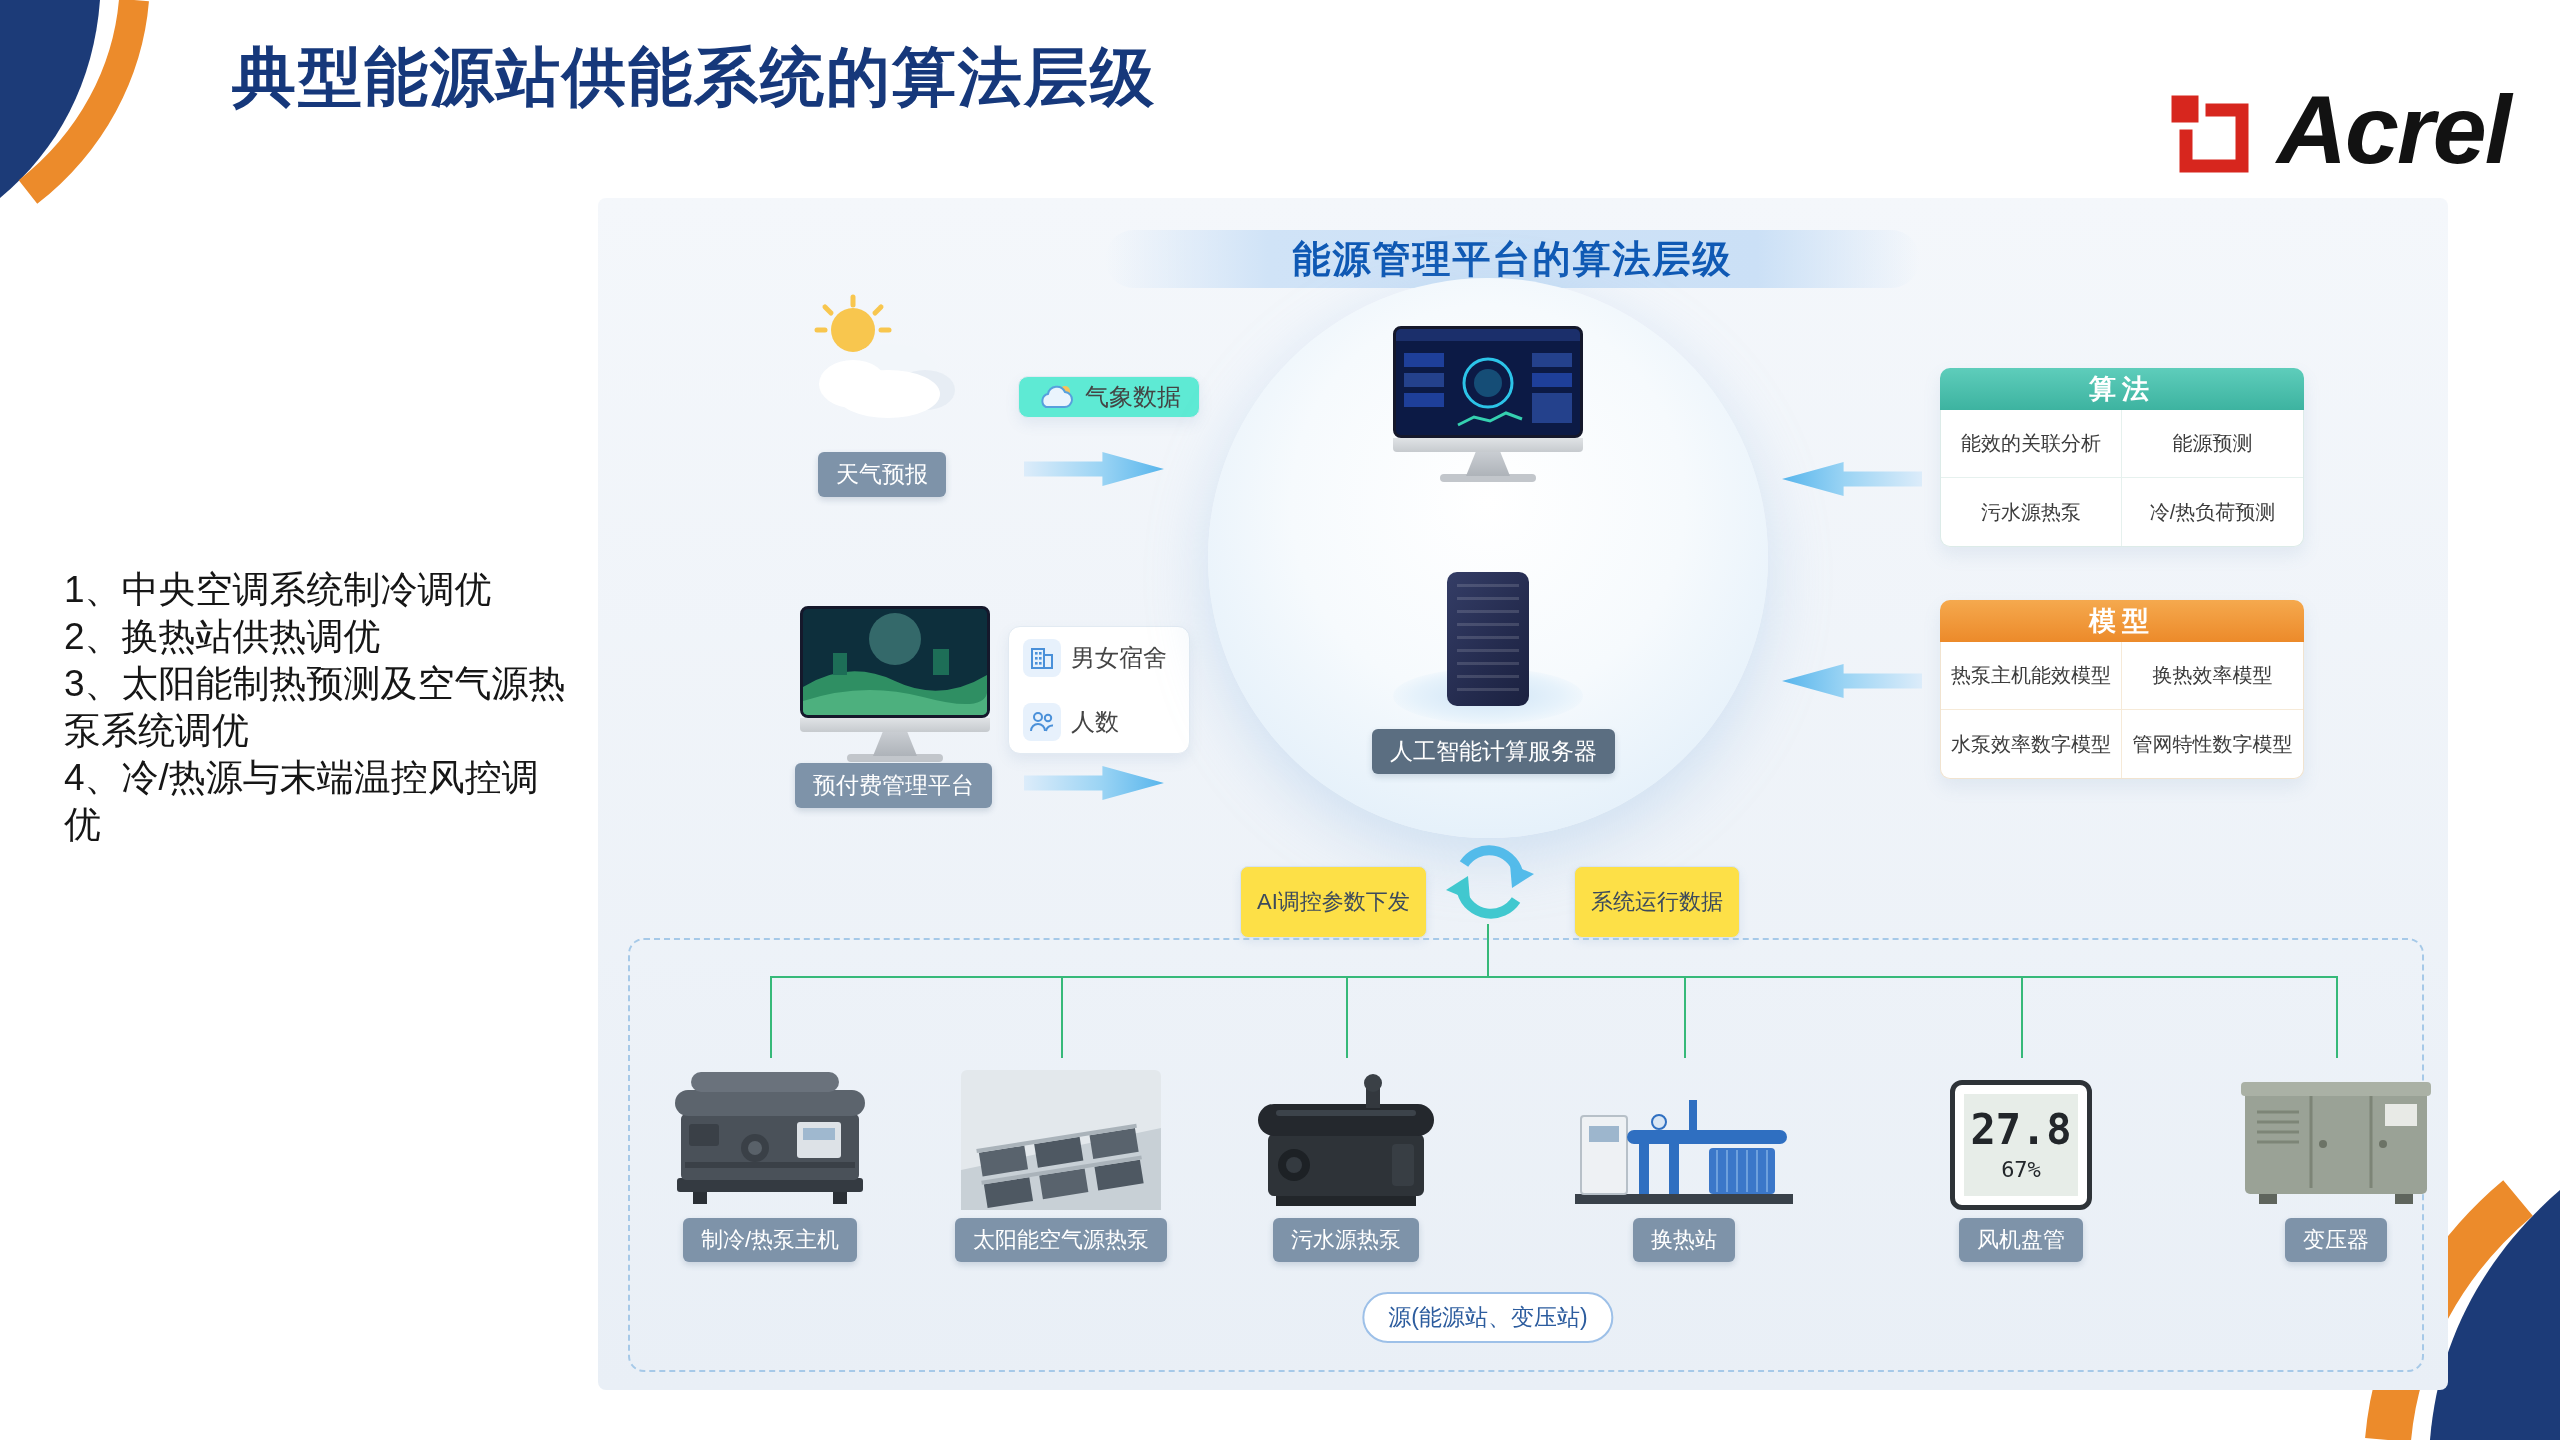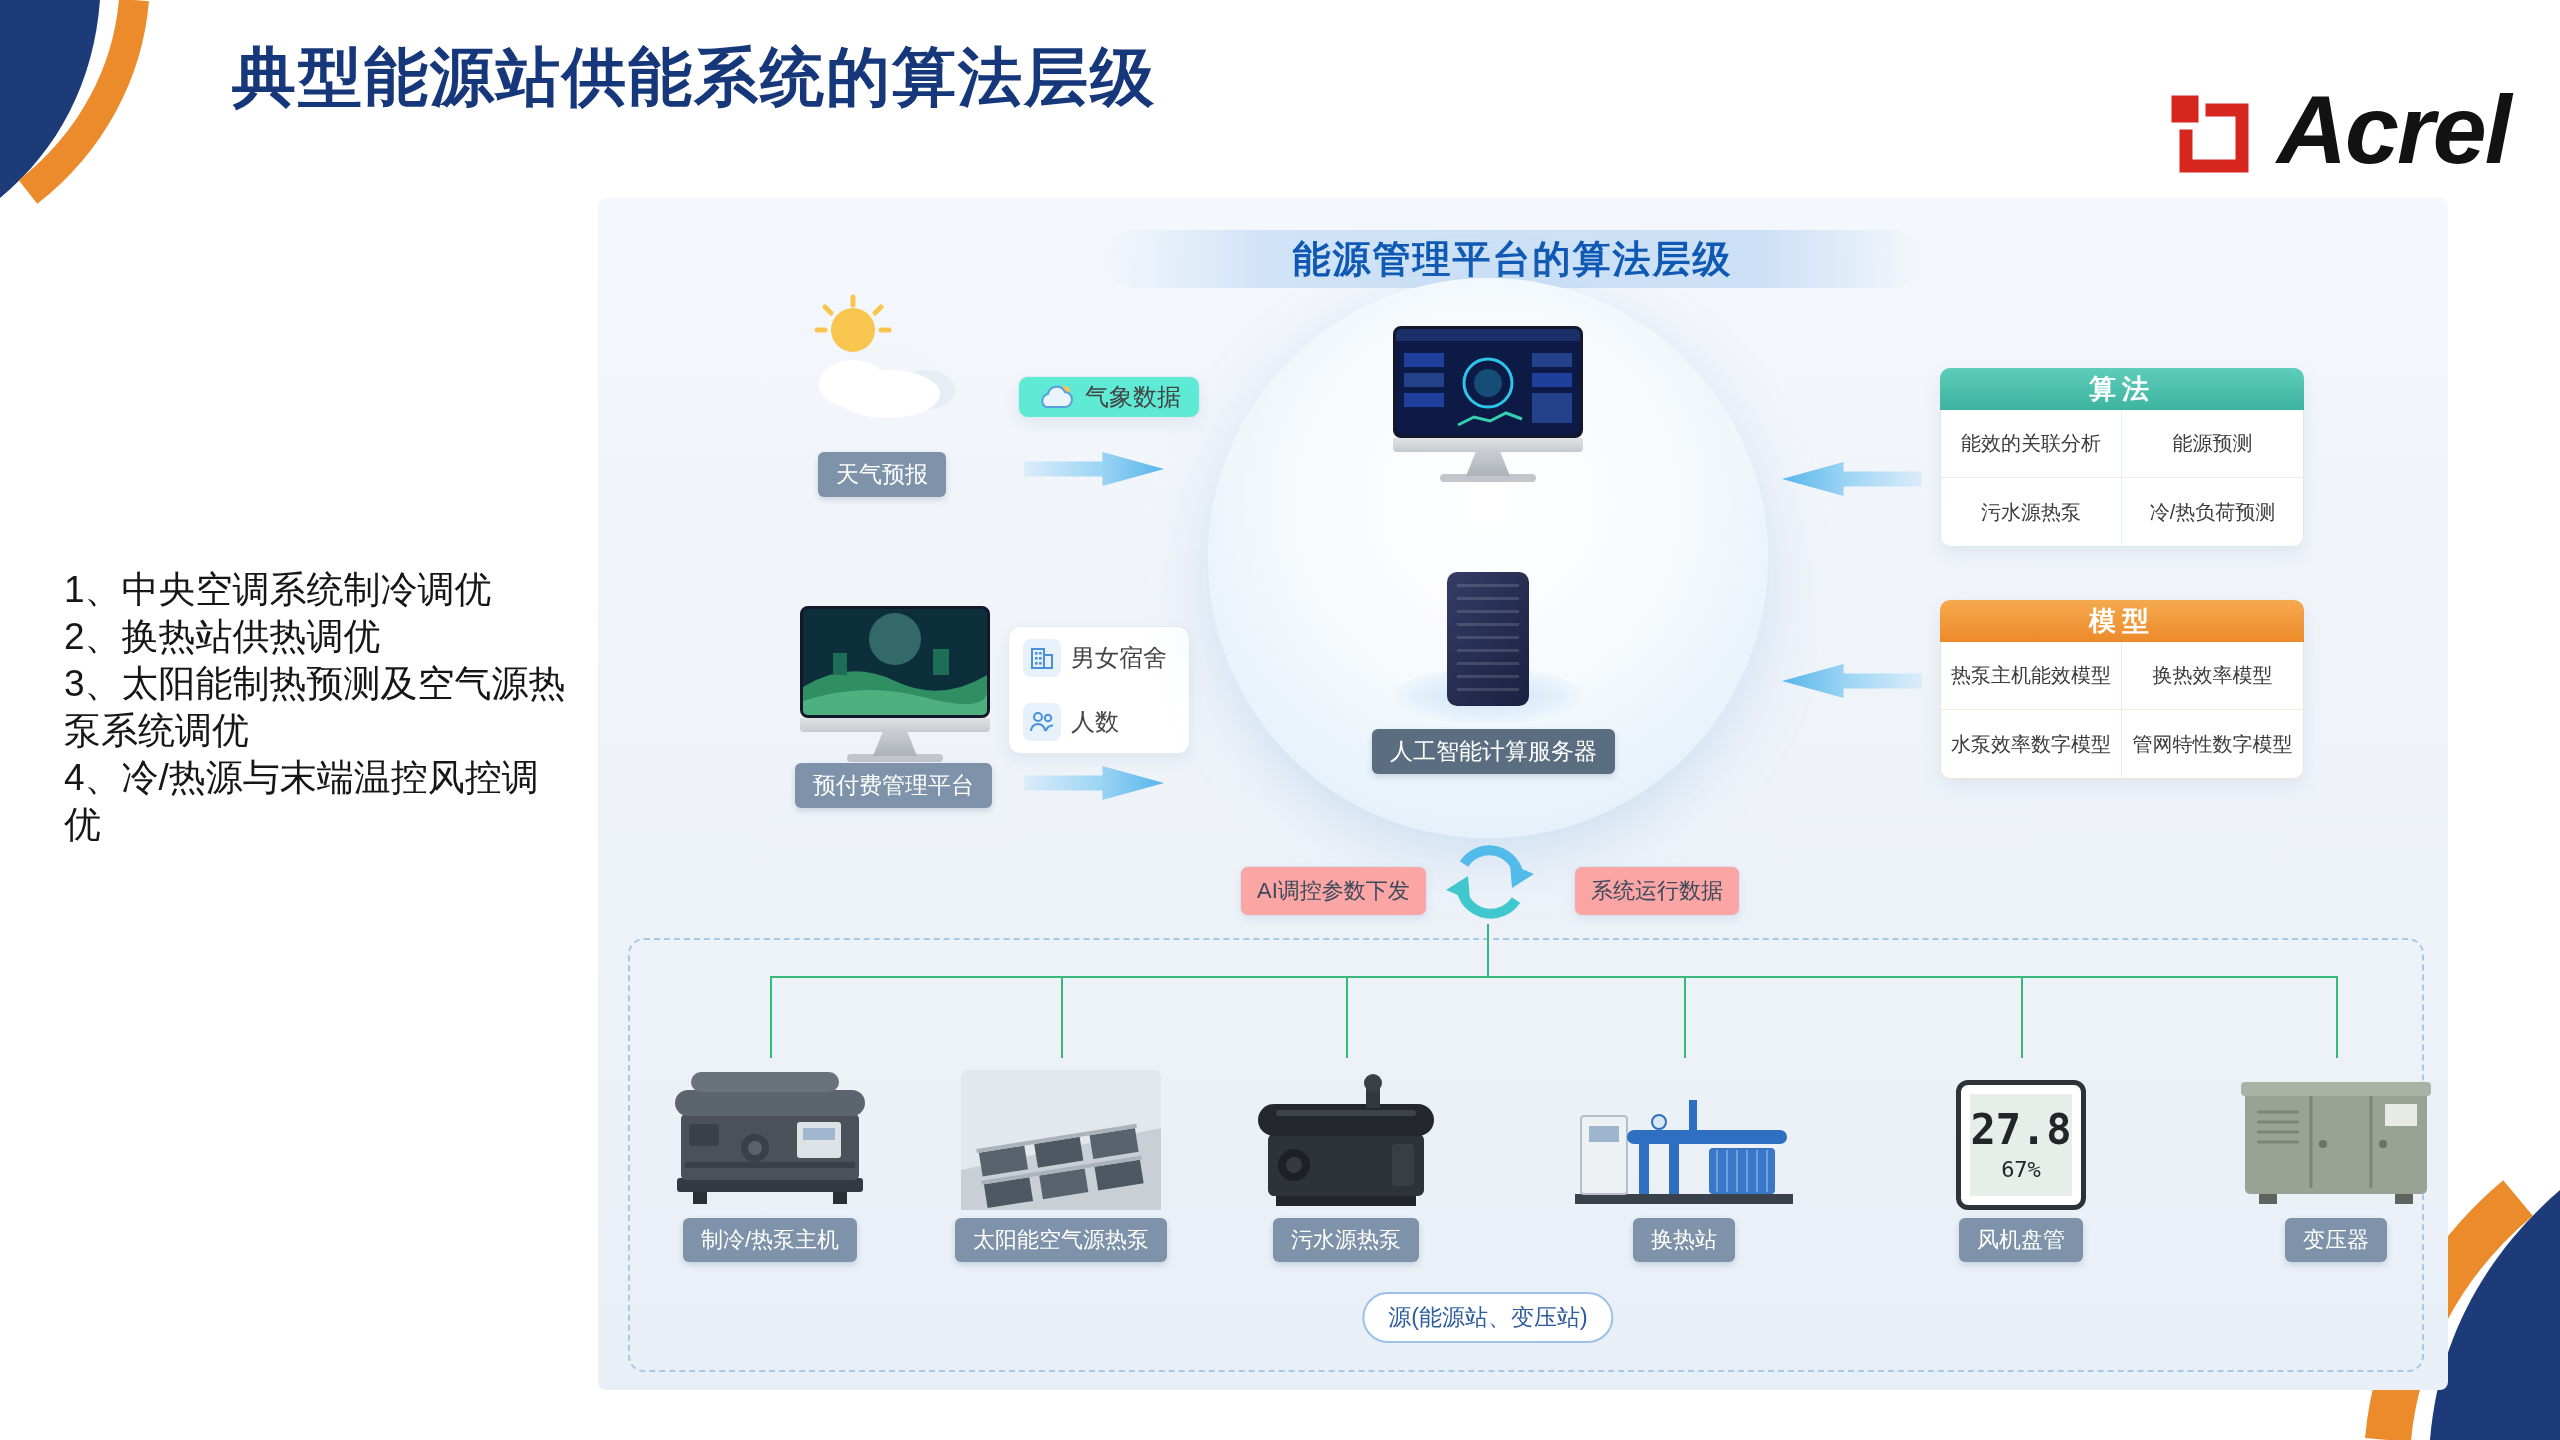--- a/index.html
+++ b/index.html
@@ -26,21 +26,21 @@
   
   .gray-pill{background:#7e93a9;color:#fff;font-size:23px;padding:7px 18px;border-radius:6px;display:inline-block;
     box-shadow:0 3px 6px rgba(60,90,120,.2);white-space:nowrap}
   .server-pill{background:#5b6e81}
   .data-badge{position:absolute;display:flex;align-items:center;gap:10px;background:#5eead4;border:1px solid #e2eaf2;
     border-radius:10px;padding:4px 18px;font-size:24px;color:#444;box-shadow:0 6px 14px rgba(80,120,170,.10);white-space:nowrap}
   .info-card{position:absolute;left:1008px;top:626px;width:182px;background:#fff;border:1px solid #e2eaf2;border-radius:12px;
     padding:12px 14px;display:flex;flex-direction:column;gap:26px;box-shadow:0 6px 14px rgba(80,120,170,.10)}
   .info-row{display:flex;align-items:center;gap:10px;font-size:24px;color:#444;white-space:nowrap}
   .info-icon{width:38px;height:38px;border-radius:8px;background:#e7f1fc;display:flex;align-items:center;justify-content:center;flex:0 0 auto}
-  .flow-badge{position:absolute;background:#fca5a5;border:1px solid #d7e3f1;border-radius:8px;padding:9px 16px;font-size:22px;
+  .flow-badge{position:absolute;background:#fde047;border:1px solid #d7e3f1;border-radius:8px;padding:20px 16px;font-size:22px;
     color:#3c4a5c;box-shadow:0 4px 10px rgba(90,130,180,.12);white-space:nowrap}
   .source-badge{position:absolute;left:1488px;top:1292px;transform:translateX(-50%);background:#fff;border:2px solid #9dc0e8;
     border-radius:999px;padding:8px 24px;font-size:23px;color:#2c5c9e;white-space:nowrap}
 
   
   .arrow{position:absolute;width:140px;height:34px}
   .arrow.right{background:linear-gradient(90deg,#dcecfa 0%,#9bd4f4 55%,#57b5ec 100%);
     clip-path:polygon(0 28%,56% 28%,56% 0,100% 50%,56% 100%,56% 72%,0 72%)}
   .arrow.left{background:linear-gradient(270deg,#dcecfa 0%,#9bd4f4 55%,#57b5ec 100%);
     clip-path:polygon(100% 28%,44% 28%,44% 0,0 50%,44% 100%,44% 72%,100% 72%)}
@@ -77,21 +77,21 @@
   .panel.orange .panel-cell:nth-child(-n+2){border-bottom:1px solid #f6ead8}
 
   
   .equip-box{position:absolute;left:628px;top:938px;width:1796px;height:434px;border:2px dashed #a6c9e8;border-radius:16px}
   .gline{position:absolute;background:#36b979}
   .equip{position:absolute;width:250px;top:1040px;text-align:center}
   .equip-img{height:170px;display:flex;align-items:flex-end;justify-content:center}
   .equip .gray-pill{margin-top:8px;font-size:22px}
 
   
-  .thermo{width:130px;height:130px;border:5px solid #2e3338;border-radius:12px;background:#fff;padding:9px}
+  .thermo{width:142px;height:130px;border:5px solid #2e3338;border-radius:12px;background:#fff;padding:9px}
   .thermo-screen{width:100%;height:100%;background:#e7ede8;display:flex;flex-direction:column;align-items:center;justify-content:center}
   .thermo-temp{font-family:"DejaVu Sans Mono",monospace;font-size:42px;font-weight:bold;color:#22262a;line-height:1}
   .thermo-hum{font-family:"DejaVu Sans Mono",monospace;font-size:22px;color:#22262a;margin-top:6px}
 
   .corner-tl{position:absolute;left:0;top:0}
   .corner-br{position:absolute;right:0;bottom:0}
 </style>
 </head>
 <body>
 

